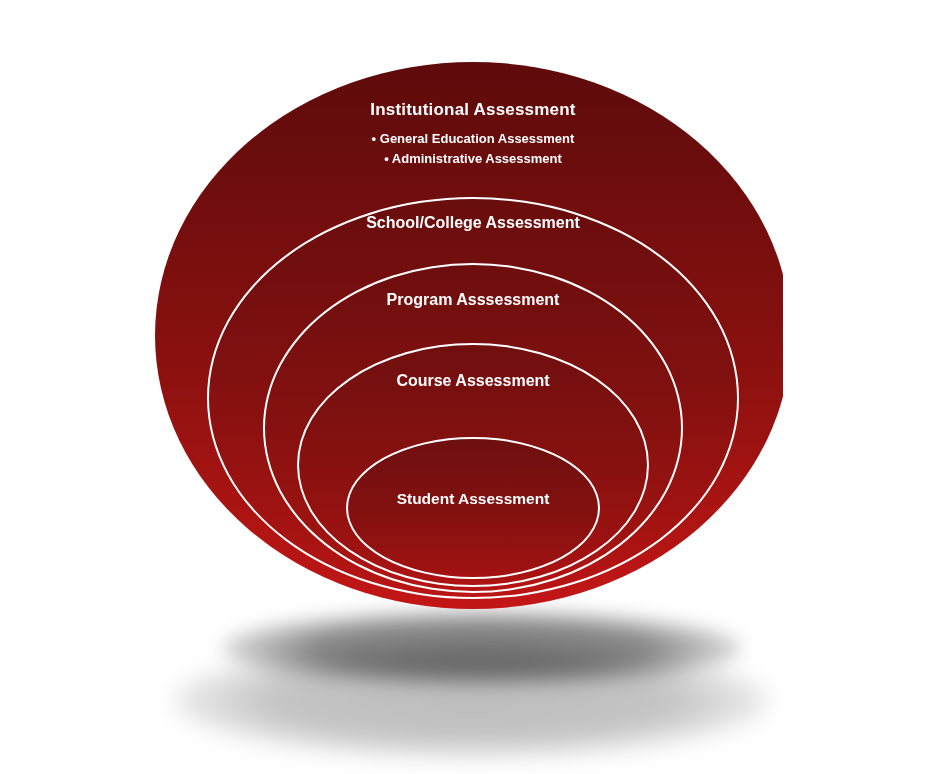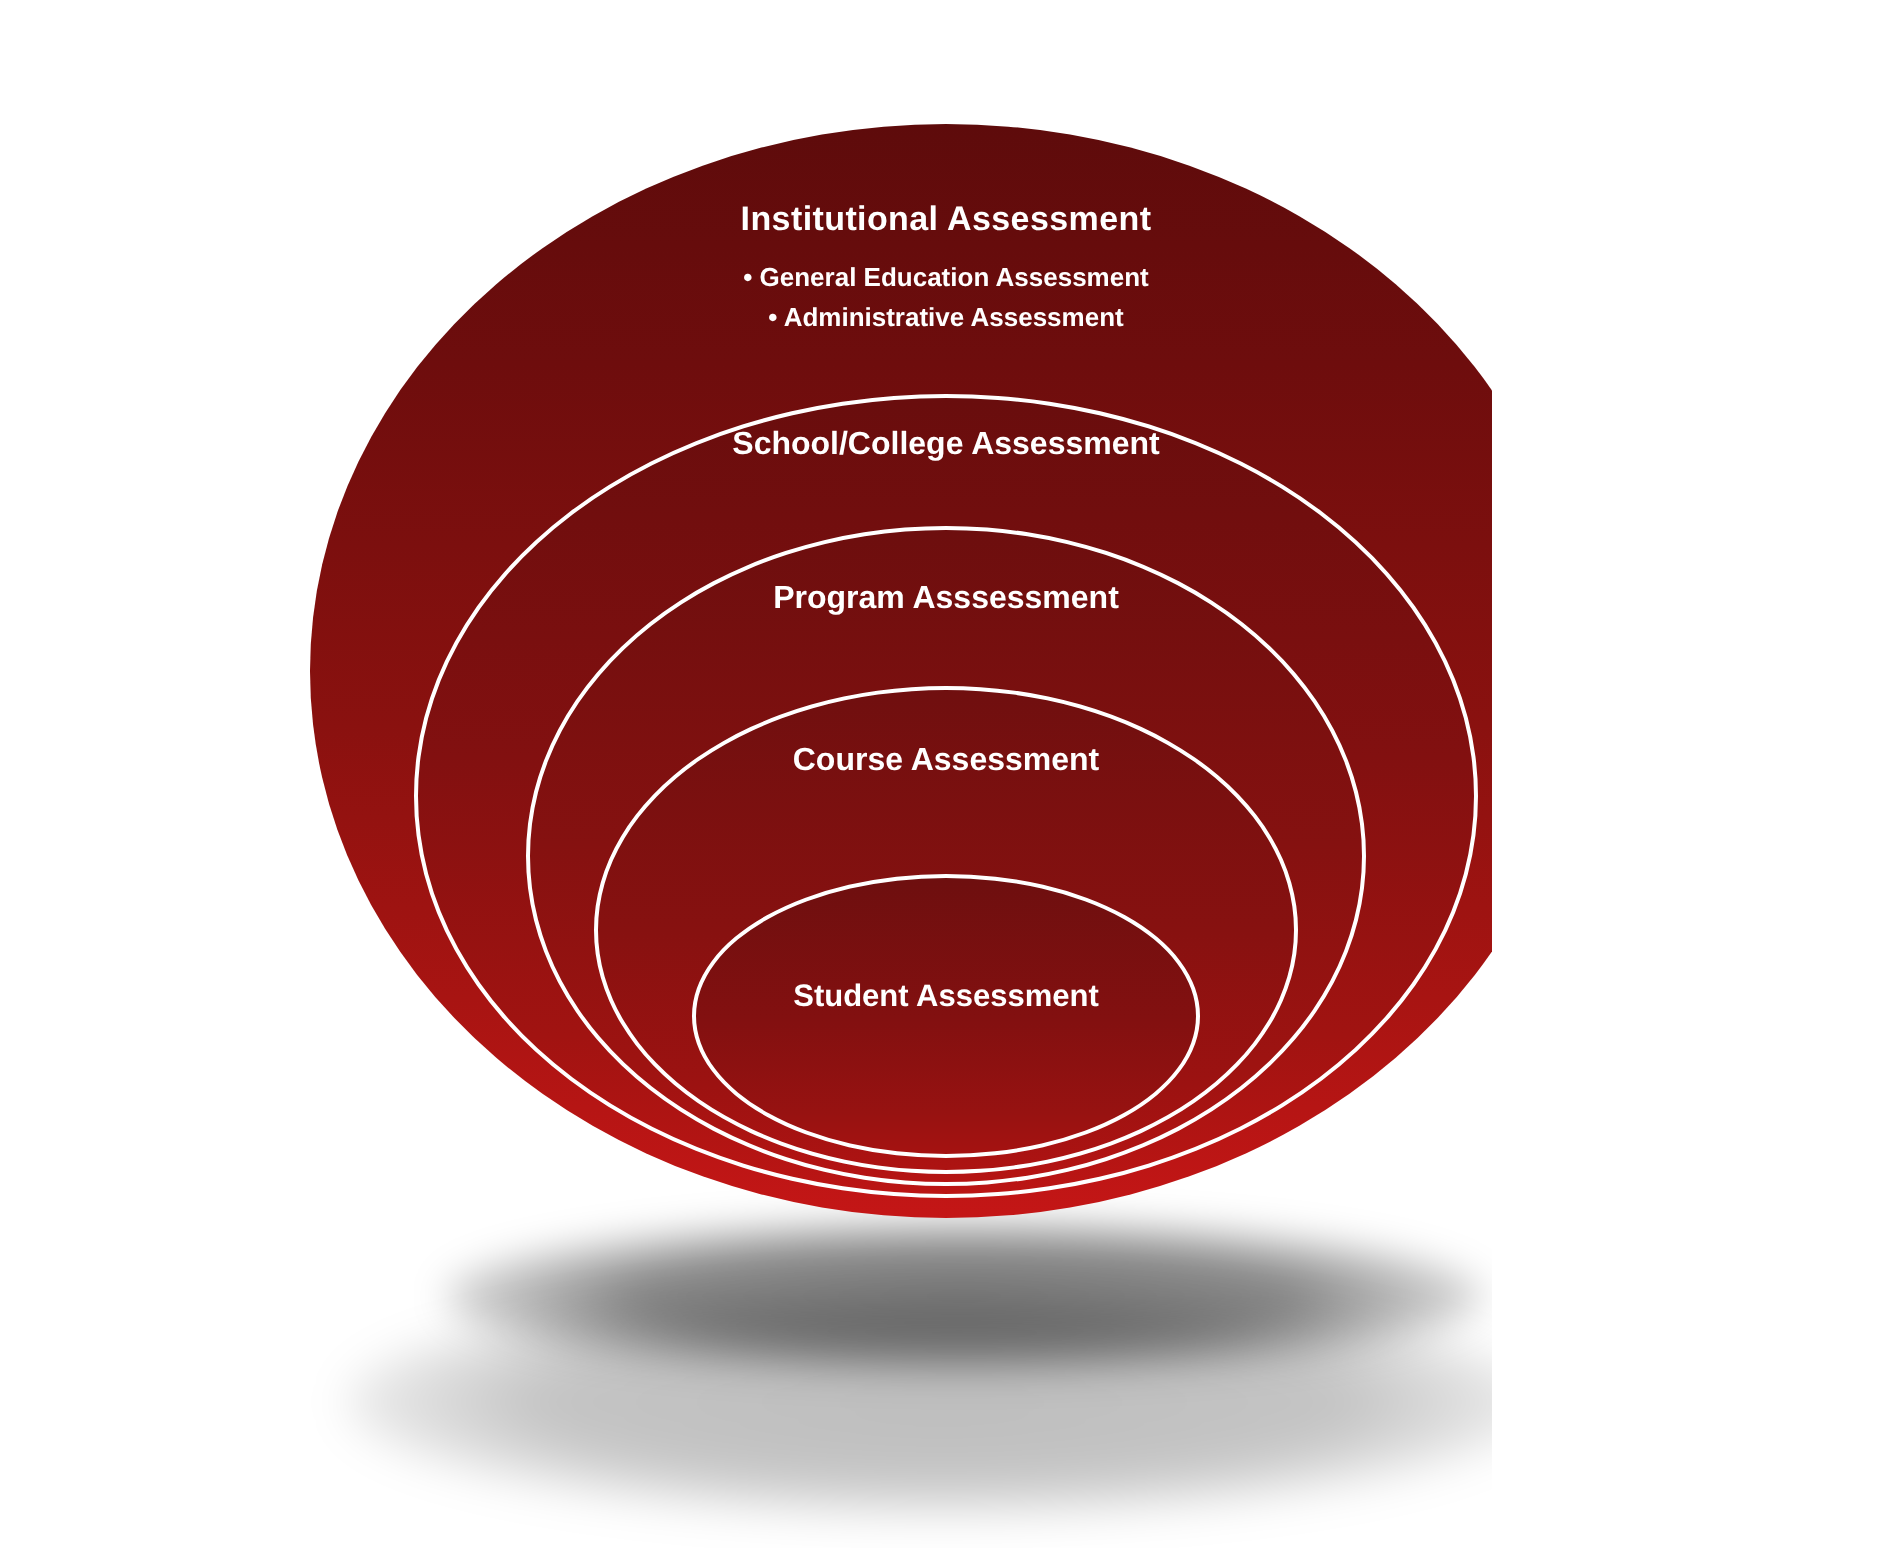--- a/index.html
+++ b/index.html
@@ -7,20 +7,21 @@
     padding: 0;
     background: #ffffff;
     font-family: "Liberation Sans", sans-serif;
   }
   .canvas {
     position: relative;
     width: 746px;
     height: 774px;
     background: #ffffff;
     overflow: hidden;
+    padding-left: 37px;
   }
   .ring {
     position: absolute;
     border-radius: 50%;
   }
   .ring-outer {
     left: 155px; top: 62px; width: 636px; height: 547px;
     background: linear-gradient(180deg, #5e0b0b 0%, #6e0d0d 22%, #8a110f 55%, #a81412 80%, #c41616 100%);
   }
   .ring-inner {

